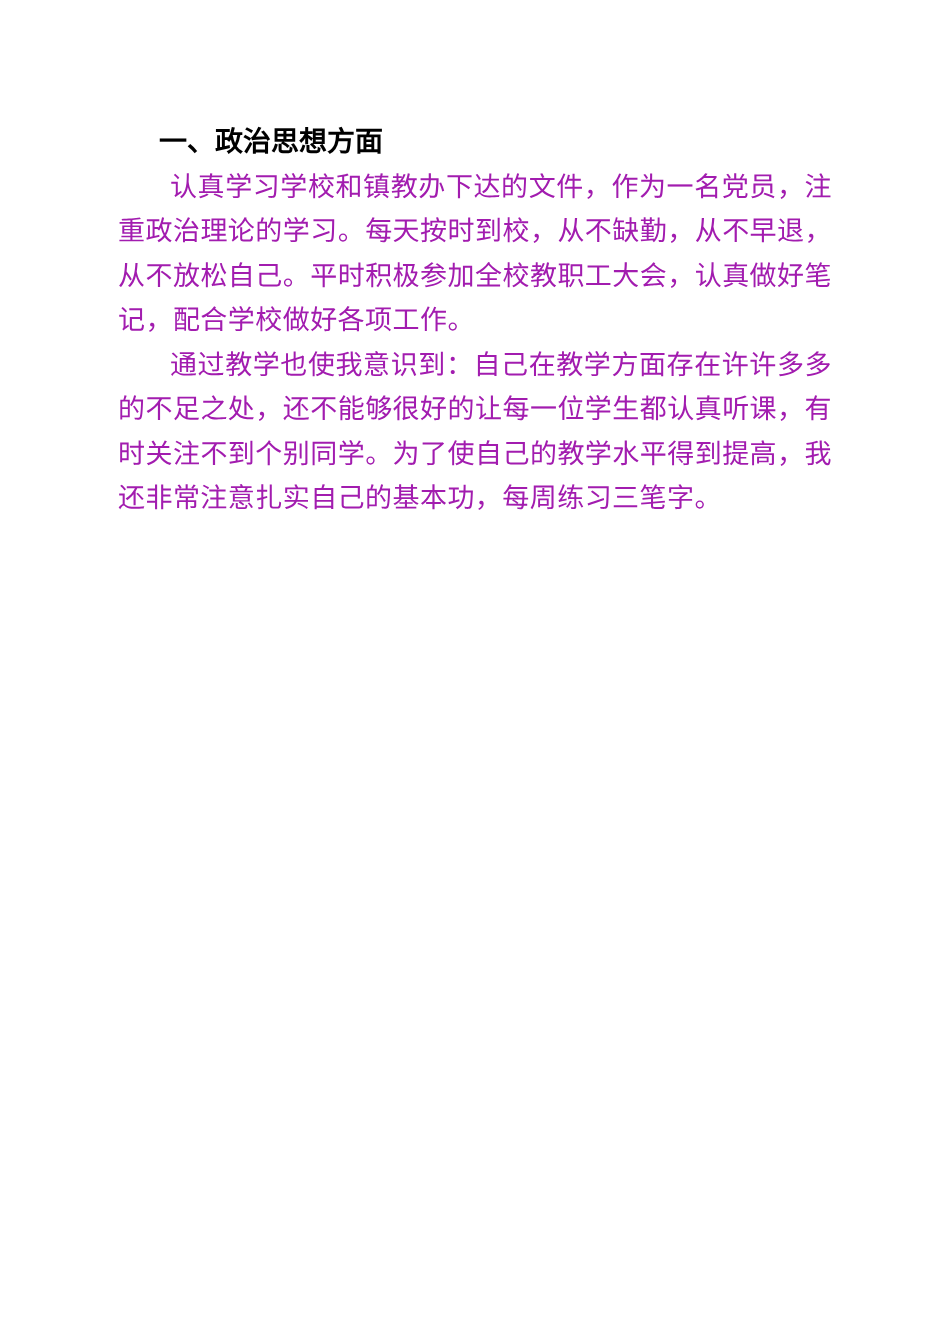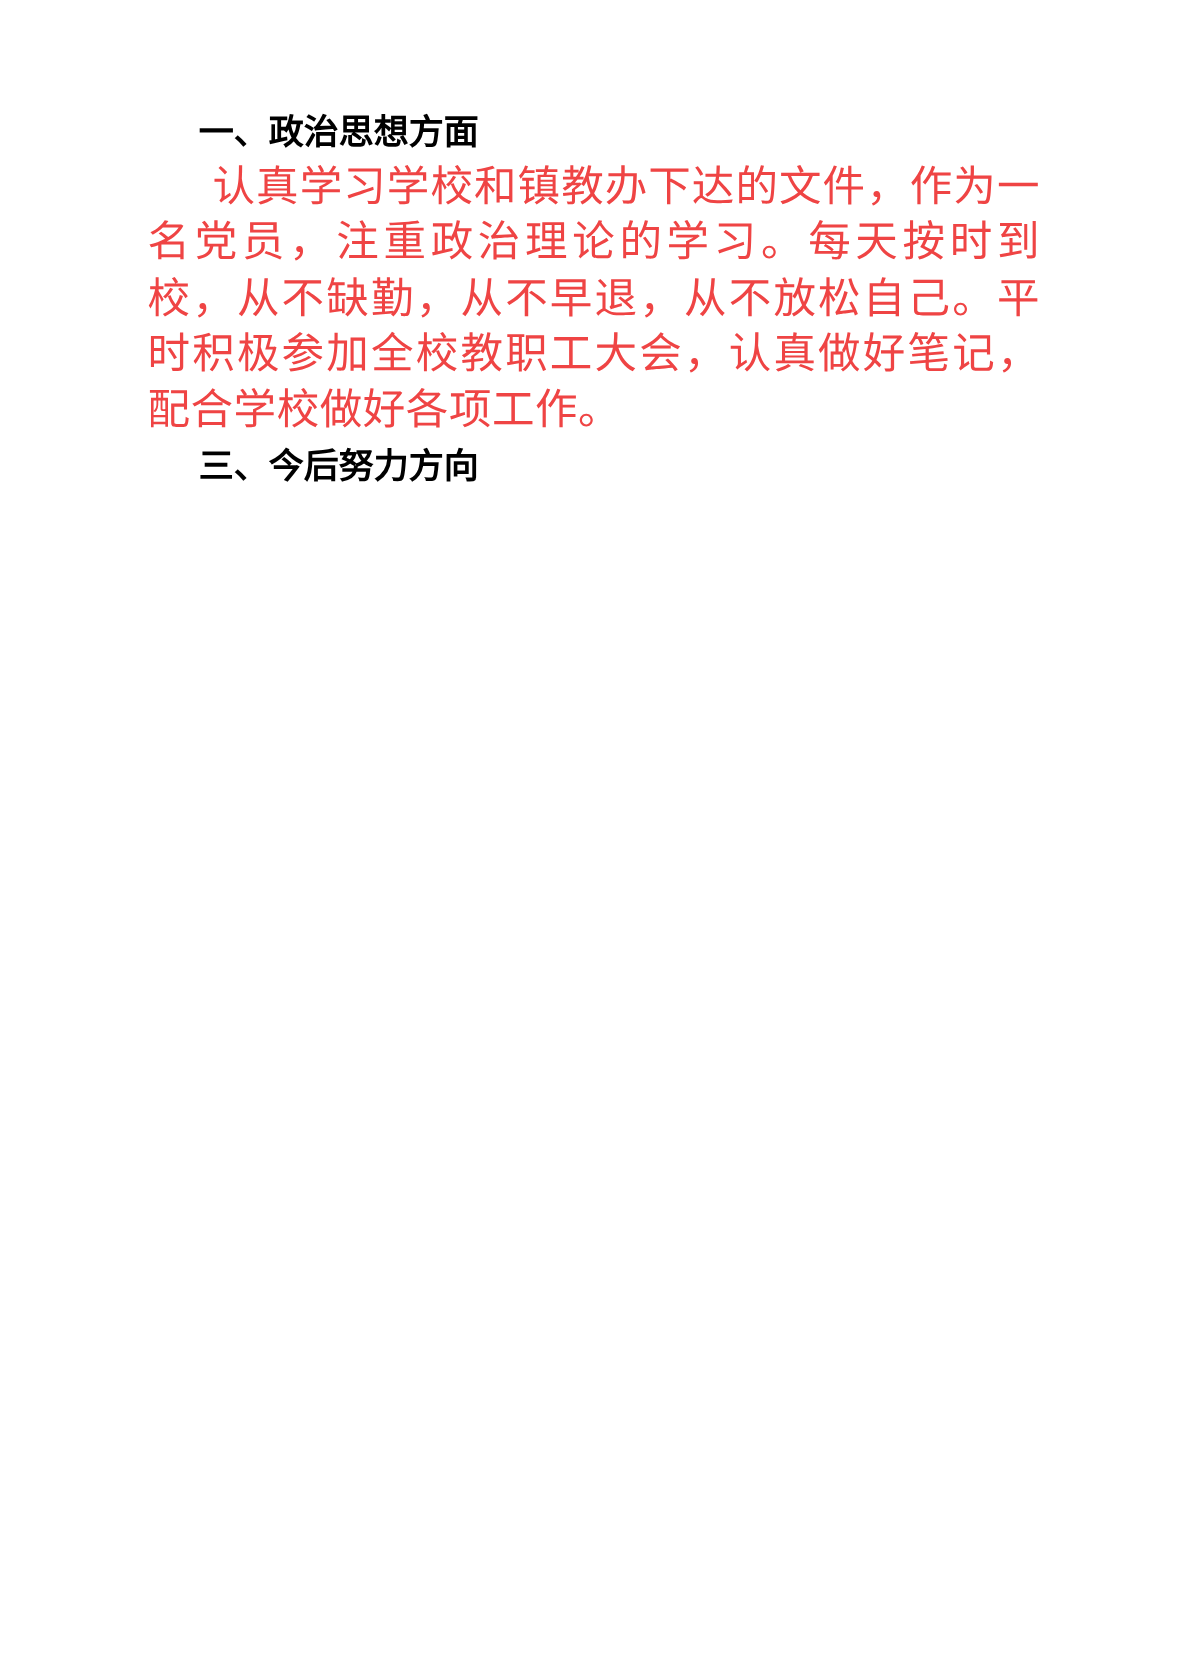--- a/index.html
+++ b/index.html
@@ -6,54 +6,54 @@
     margin: 0;
     padding: 0;
     background: #ffffff;
   }
   .page {
     position: relative;
     width: 950px;
     height: 1344px;
     background: #ffffff;
     box-sizing: border-box;
-    padding: 84px 118px 0 118px;
+    padding: 120px 118px 0 118px;
     overflow: hidden;
     color: #000000;
   }
   .section-heading {
     margin: 0;
     font-family: "Liberation Sans", "DejaVu Sans", sans-serif;
     font-weight: bold;
     font-size: 28px;
     line-height: 44.5px;
     text-indent: 41px;
     color: #000000;
     white-space: nowrap;
   }
   .body-paragraph {
     margin: 0;
     font-family: "Liberation Serif", "DejaVu Serif", serif;
-    font-size: 34px;
+    font-size: 27px;
     line-height: 44.5px;
     text-indent: 52px;
     letter-spacing: 0.45px;
     text-align: justify;
     text-justify: inter-ideograph;
-    color: #ef4444;
+    color: #a21caf;
   }
 </style>
 </head>
 <body>
 
 <div class="page">
 
   <h2 class="section-heading">一、政治思想方面</h2>
 
   <p class="body-paragraph">认真学习学校和镇教办下达的文件，作为一名党员，注重政治理论的学习。每天按时到校，从不缺勤，从不早退，从不放松自己。平时积极参加全校教职工大会，认真做好笔记，配合学校做好各项工作。</p>
 
 
 
+  <p class="body-paragraph">通过教学也使我意识到：自己在教学方面存在许许多多的不足之处，还不能够很好的让每一位学生都认真听课，有时关注不到个别同学。为了使自己的教学水平得到提高，我还非常注意扎实自己的基本功，每周练习三笔字。</p>
 
-  <h2 class="section-heading">三、今后努力方向</h2>
 
 
 </div>
 
 </body></html>

